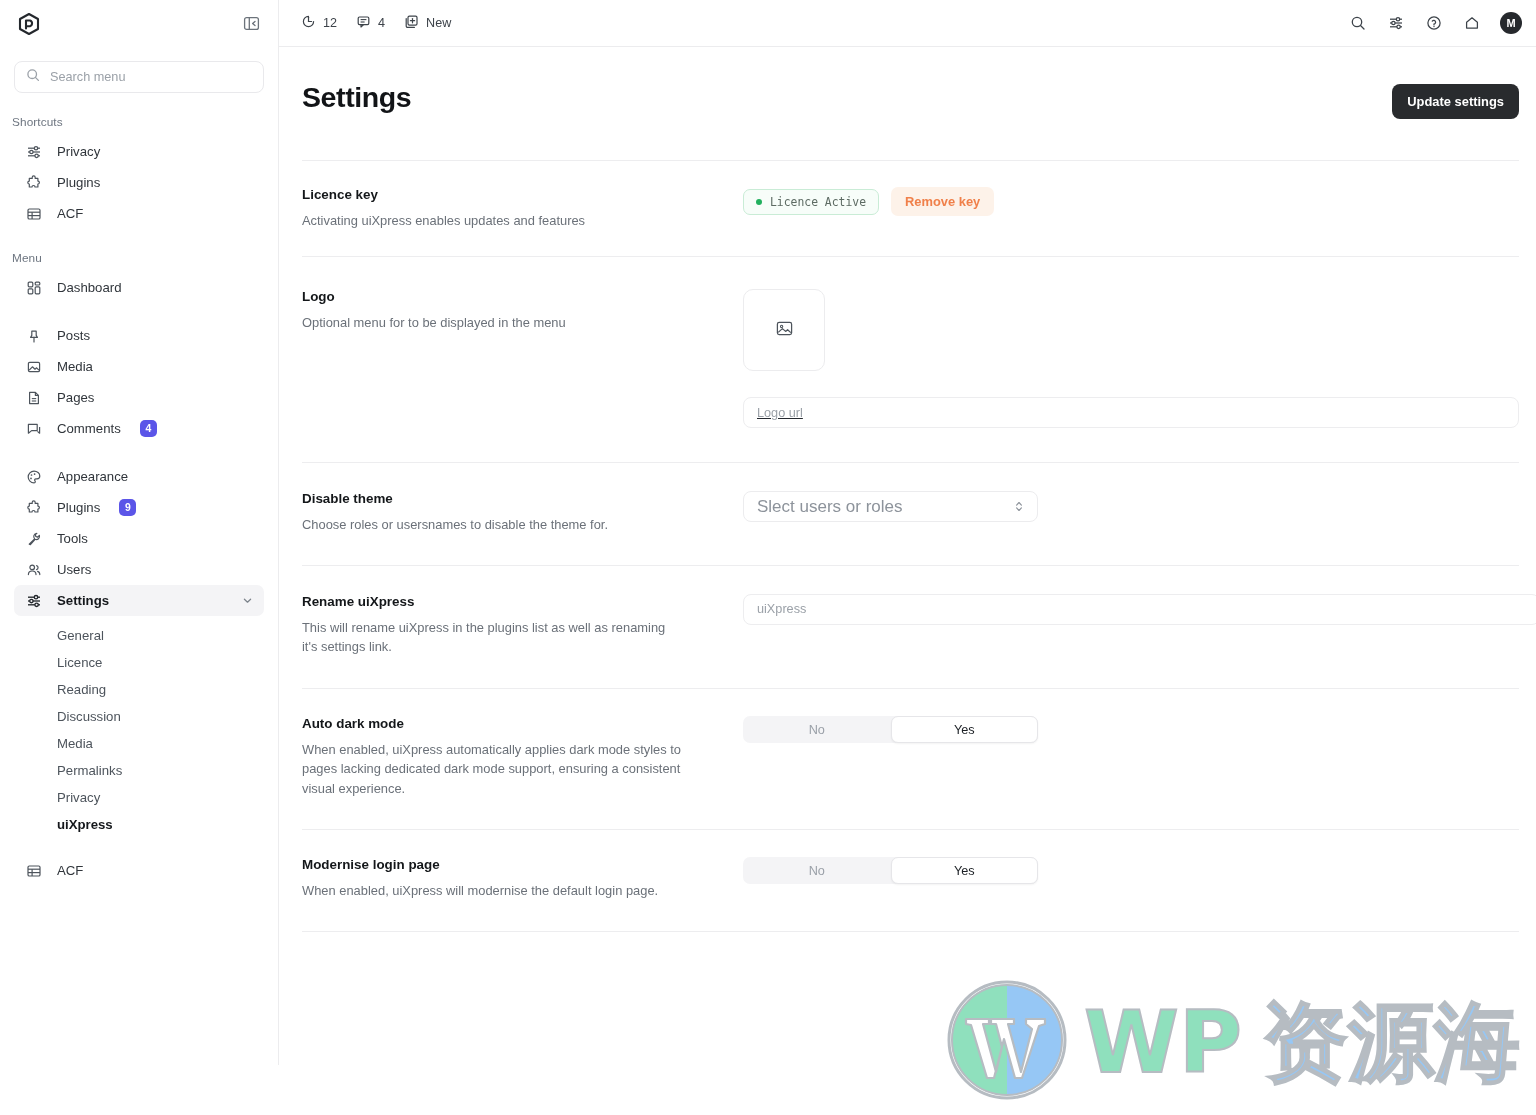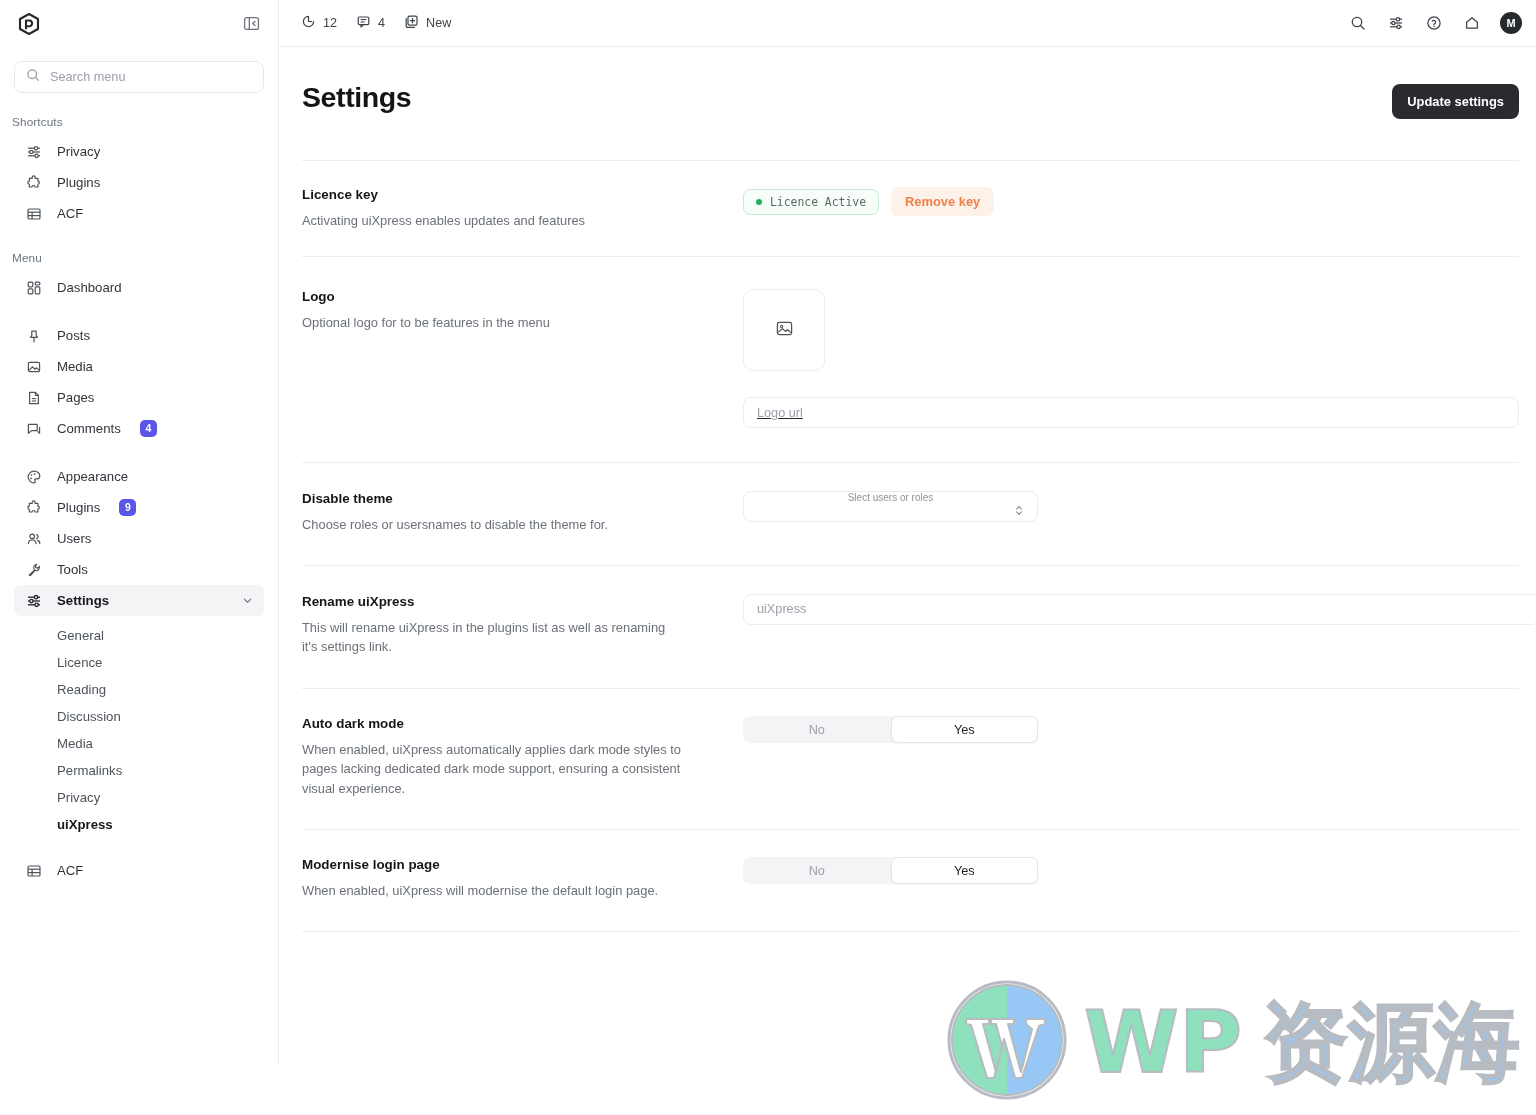--- a/index.html
+++ b/index.html
@@ -131,21 +131,21 @@
     font-family: "Liberation Sans", sans-serif; font-size: 12.7px; color: #24292f;
   }
   .inp::placeholder { color: #9ba1a8; }
   .inp-logo-url { margin-top: 26px; text-decoration: underline; }
   .inp-rename { width: 797px; }
 
   .select-wrap { position: relative; width: 295px; }
   .select-box {
     width: 100%; height: 31px; border: 1px solid #ececee; border-radius: 8px;
     background: #fff; display: flex; align-items: center; padding: 0 13px;
-    font-size: 10px; color: #8d939b; cursor: pointer; flex-direction: column;
+    font-size: 17px; color: #8d939b; cursor: pointer;
   }
   .select-arrows {
     margin-left: auto; display: flex; flex-direction: column; gap: 2px;
     color: #8d939b; line-height: 0;
   }
 
   .seg {
     width: 295px; height: 27px; background: #f4f4f6; border-radius: 7px;
     display: flex; align-items: center; position: relative;
   }
@@ -319,35 +319,35 @@
           <svg width="16" height="16" viewBox="0 0 16 16">
             <path d="M6.2 2.4 A1.5 1.5 0 0 1 9.2 2.4 L9.2 3.4 L11.9 3.4 L11.9 6.1 A1.5 1.5 0 0 1 11.9 9.1 L11.9 12 L9 12 A1.5 1.5 0 0 0 6 12 L3.3 12 L3.3 9.1 A1.5 1.5 0 0 1 3.3 6.1 L3.3 3.4 L6.2 3.4 Z" fill="none" stroke="#4d545c" stroke-width="1.2" stroke-linejoin="round"></path>
           </svg>
         </span>
         <span class="sb-label">Plugins</span>
         <span class="badge">9</span>
       </div>
       <div class="sb-item">
         <span class="ic">
           <svg width="16" height="16" viewBox="0 0 16 16">
+            <path d="M10.8 2.4 A3.2 3.2 0 0 0 8.6 7.8 L3.2 13.2 L4.4 13.6 L9.1 8.3 A3.2 3.2 0 0 0 13.4 4.4 L11.4 6.2 L9.6 5.2 L9.5 3.2 Z" fill="none" stroke="#4d545c" stroke-width="1.2" stroke-linejoin="round"></path>
+          </svg>
+        </span>
+        <span class="sb-label">Tools</span>
+      </div>
+      <div class="sb-item">
+        <span class="ic">
+          <svg width="16" height="16" viewBox="0 0 16 16">
             <circle cx="6.2" cy="5.4" r="2.3" fill="none" stroke="#4d545c" stroke-width="1.2"></circle>
             <path d="M2.4 12.6 C2.4 10.2 4.1 9 6.2 9 C8.3 9 10 10.2 10 12.6" fill="none" stroke="#4d545c" stroke-width="1.2" stroke-linecap="round"></path>
             <path d="M10.6 3.6 A2.1 2.1 0 0 1 10.6 7.6" fill="none" stroke="#4d545c" stroke-width="1.2" stroke-linecap="round"></path>
             <path d="M11.6 9.4 C13 9.8 13.8 11 13.8 12.6" fill="none" stroke="#4d545c" stroke-width="1.2" stroke-linecap="round"></path>
           </svg>
         </span>
         <span class="sb-label">Users</span>
-      </div>
-      <div class="sb-item">
-        <span class="ic">
-          <svg width="16" height="16" viewBox="0 0 16 16">
-            <path d="M10.8 2.4 A3.2 3.2 0 0 0 8.6 7.8 L3.2 13.2 L4.4 13.6 L9.1 8.3 A3.2 3.2 0 0 0 13.4 4.4 L11.4 6.2 L9.6 5.2 L9.5 3.2 Z" fill="none" stroke="#4d545c" stroke-width="1.2" stroke-linejoin="round"></path>
-          </svg>
-        </span>
-        <span class="sb-label">Tools</span>
       </div>
       <div class="sb-item active">
         <span class="ic">
           <svg width="16" height="16" viewBox="0 0 16 16">
             <line x1="2" y1="4.2" x2="14" y2="4.2" stroke="#24282d" stroke-width="1.35"></line>
             <line x1="2" y1="8" x2="14" y2="8" stroke="#24282d" stroke-width="1.35"></line>
             <line x1="2" y1="11.8" x2="14" y2="11.8" stroke="#24282d" stroke-width="1.35"></line>
             <circle cx="10" cy="4.2" r="1.7" fill="#f4f4f6" stroke="#24282d" stroke-width="1.35"></circle>
             <circle cx="5.4" cy="8" r="1.7" fill="#f4f4f6" stroke="#24282d" stroke-width="1.35"></circle>
             <circle cx="10.6" cy="11.8" r="1.7" fill="#f4f4f6" stroke="#24282d" stroke-width="1.35"></circle>
@@ -487,21 +487,21 @@
               <button class="btn-remove">Remove key</button>
             </div>
           </div>
         </div>
 
         <div class="divider"></div>
 
         <div class="row" style="padding:32px 0 34px 0">
           <div class="row-left">
             <div class="row-title">Logo</div>
-            <div class="row-desc">Optional logo for to be features in the menu</div>
+            <div class="row-desc">Optional menu for to be displayed in the menu</div>
           </div>
           <div class="row-right">
             <div class="logo-box">
               <span>
                 <svg width="19" height="19" viewBox="0 0 19 19">
                   <rect x="2.4" y="3.4" width="14.2" height="12.2" rx="1.8" fill="none" stroke="#4d545c" stroke-width="1.25"></rect>
                   <circle cx="6.6" cy="7.4" r="1.15" fill="none" stroke="#4d545c" stroke-width="1.1"></circle>
                   <path d="M3.2 13.4 L7.4 9.6 L10.6 12.4 L12.6 10.7 L15.8 13.6" fill="none" stroke="#4d545c" stroke-width="1.25" stroke-linejoin="round"></path>
                 </svg>
               </span>

